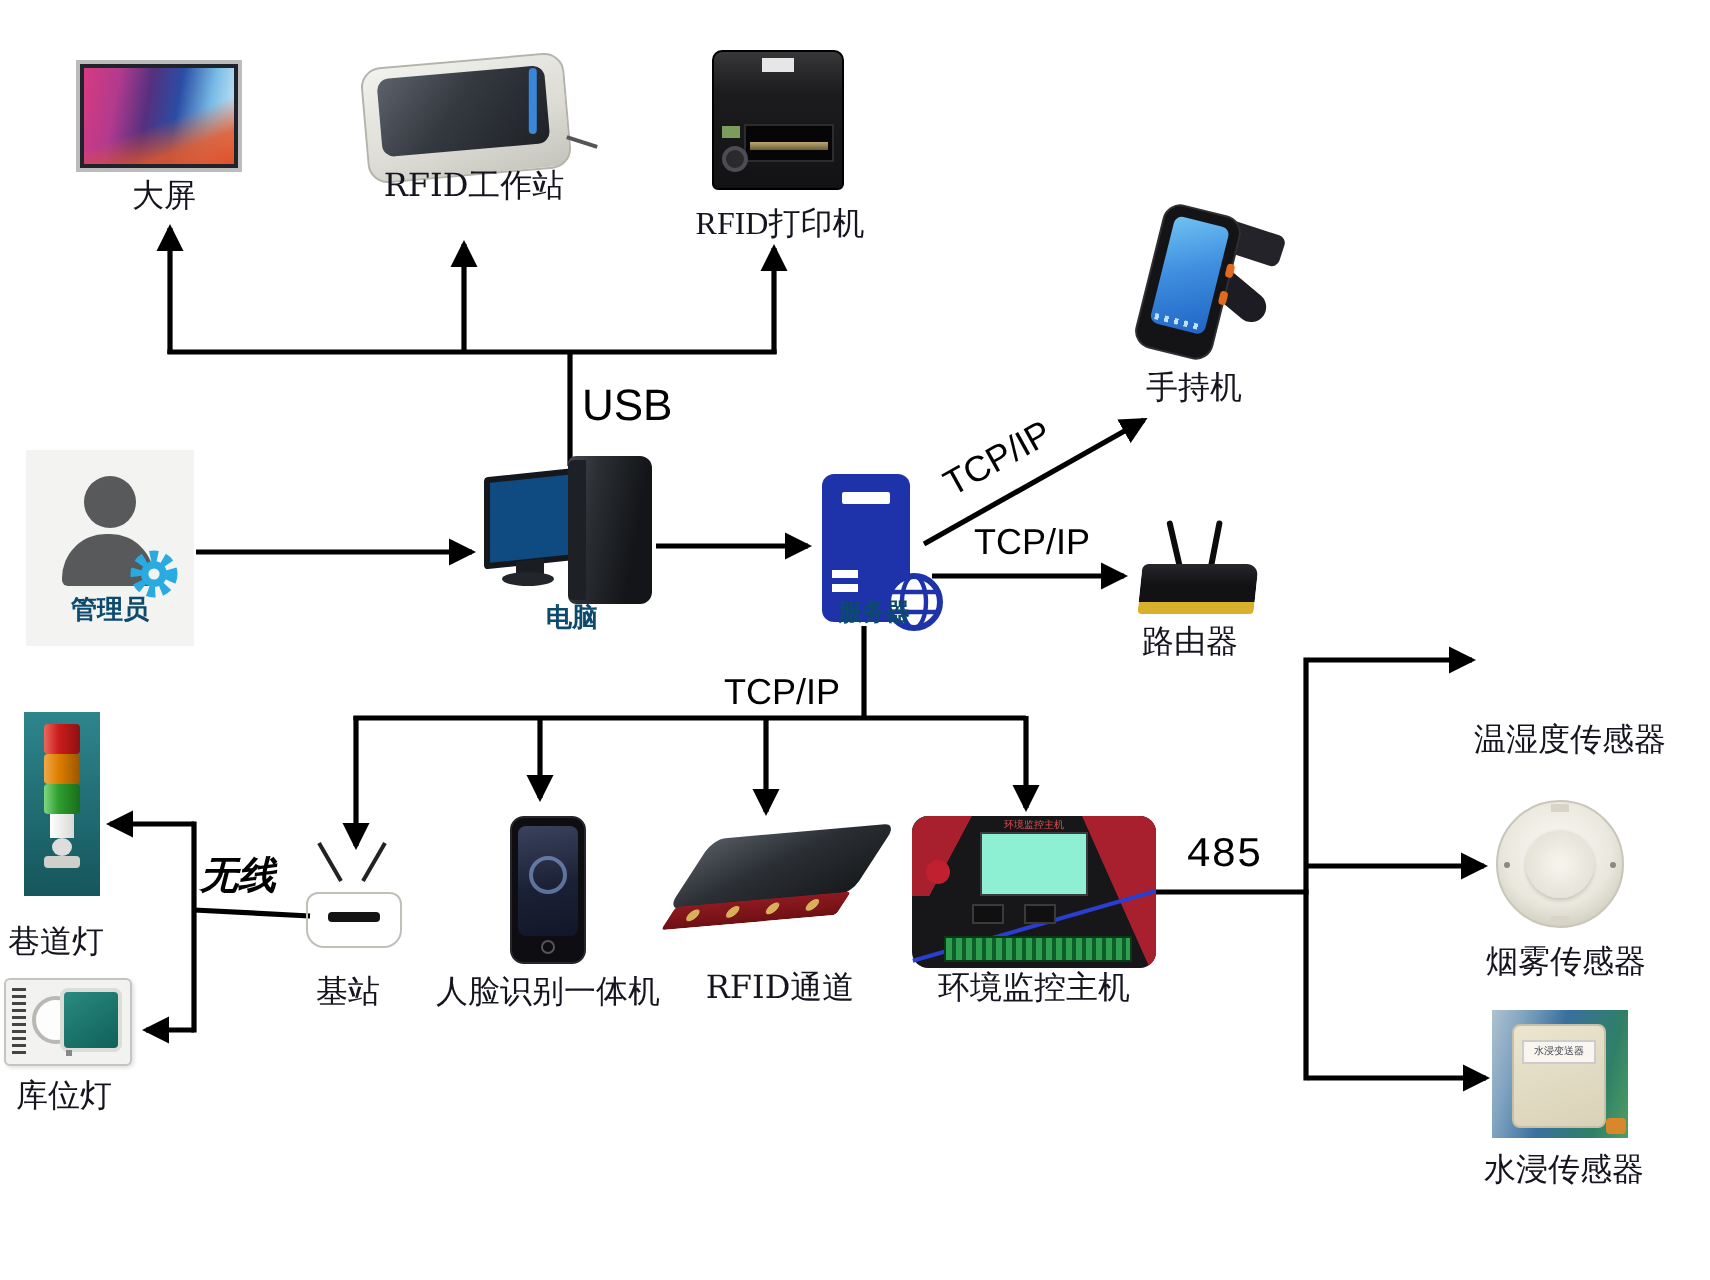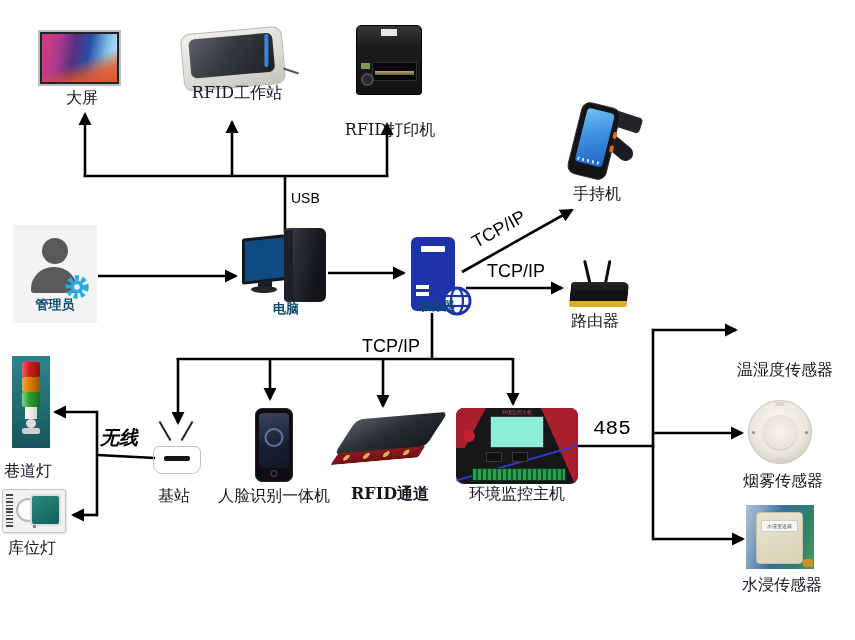--- a/index.html
+++ b/index.html
@@ -364,36 +364,36 @@
 
   <div class="art" id="a-binlight">
     <div class="bl-bar"></div>
     <div class="bl-circle"></div>
     <div class="bl-screen"></div>
     <div class="bl-dot"></div>
   </div>
 
   <div class="lbl" style="left:82px;top:88px;">大屏</div>
   <div class="lbl" style="left:237px;top:83px;">RFID工作站</div>
-  <div class="lbl" style="left:390px;top:120px;">RFID打印机</div>
+  <div class="lbl" style="left:390px;top:102px;font-family:Liberation Serif, serif;">RFID打印机</div>
   <div class="lbl" style="left:597px;top:184px;">手持机</div>
   <div class="lbl sm" style="left:55px;top:296px;">管理员</div>
   <div class="lbl sm" style="left:286px;top:300px;">电脑</div>
   <div class="lbl sm" style="left:437px;top:298px;font-size:12px;">服务器</div>
   <div class="lbl" style="left:595px;top:311px;">路由器</div>
   <div class="lbl" style="left:174px;top:486px;">基站</div>
   <div class="lbl" style="left:274px;top:486px;">人脸识别一体机</div>
-  <div class="lbl" style="left:390px;top:484px;font-weight:bold;">RFID通道</div>
+  <div class="lbl" style="left:390px;top:484px;">RFID通道</div>
   <div class="lbl" style="left:517px;top:484px;">环境监控主机</div>
   <div class="lbl" style="left:785px;top:360px;">温湿度传感器</div>
   <div class="lbl" style="left:783px;top:471px;">烟雾传感器</div>
   <div class="lbl" style="left:782px;top:575px;">水浸传感器</div>
   <div class="lbl" style="left:28px;top:461px;">巷道灯</div>
   <div class="lbl" style="left:32px;top:538px;">库位灯</div>
 
-  <div class="wlbl" style="left:291px;top:190px;font-size:14px;">USB</div>
+  <div class="wlbl" style="left:291px;top:190px;font-size:22px;">USB</div>
   <div class="wlbl rot" style="left:470px;top:219px;">TCP/IP</div>
   <div class="wlbl" style="left:487px;top:261px;">TCP/IP</div>
   <div class="wlbl" style="left:362px;top:336px;">TCP/IP</div>
   <div class="wlbl big" style="left:593px;top:417px;font-family:Liberation Mono, monospace;">485</div>
   <div class="wlbl cn" style="left:100px;top:425px;font-weight:bold;">无线</div>
 
 </div>
 
 </body></html>

